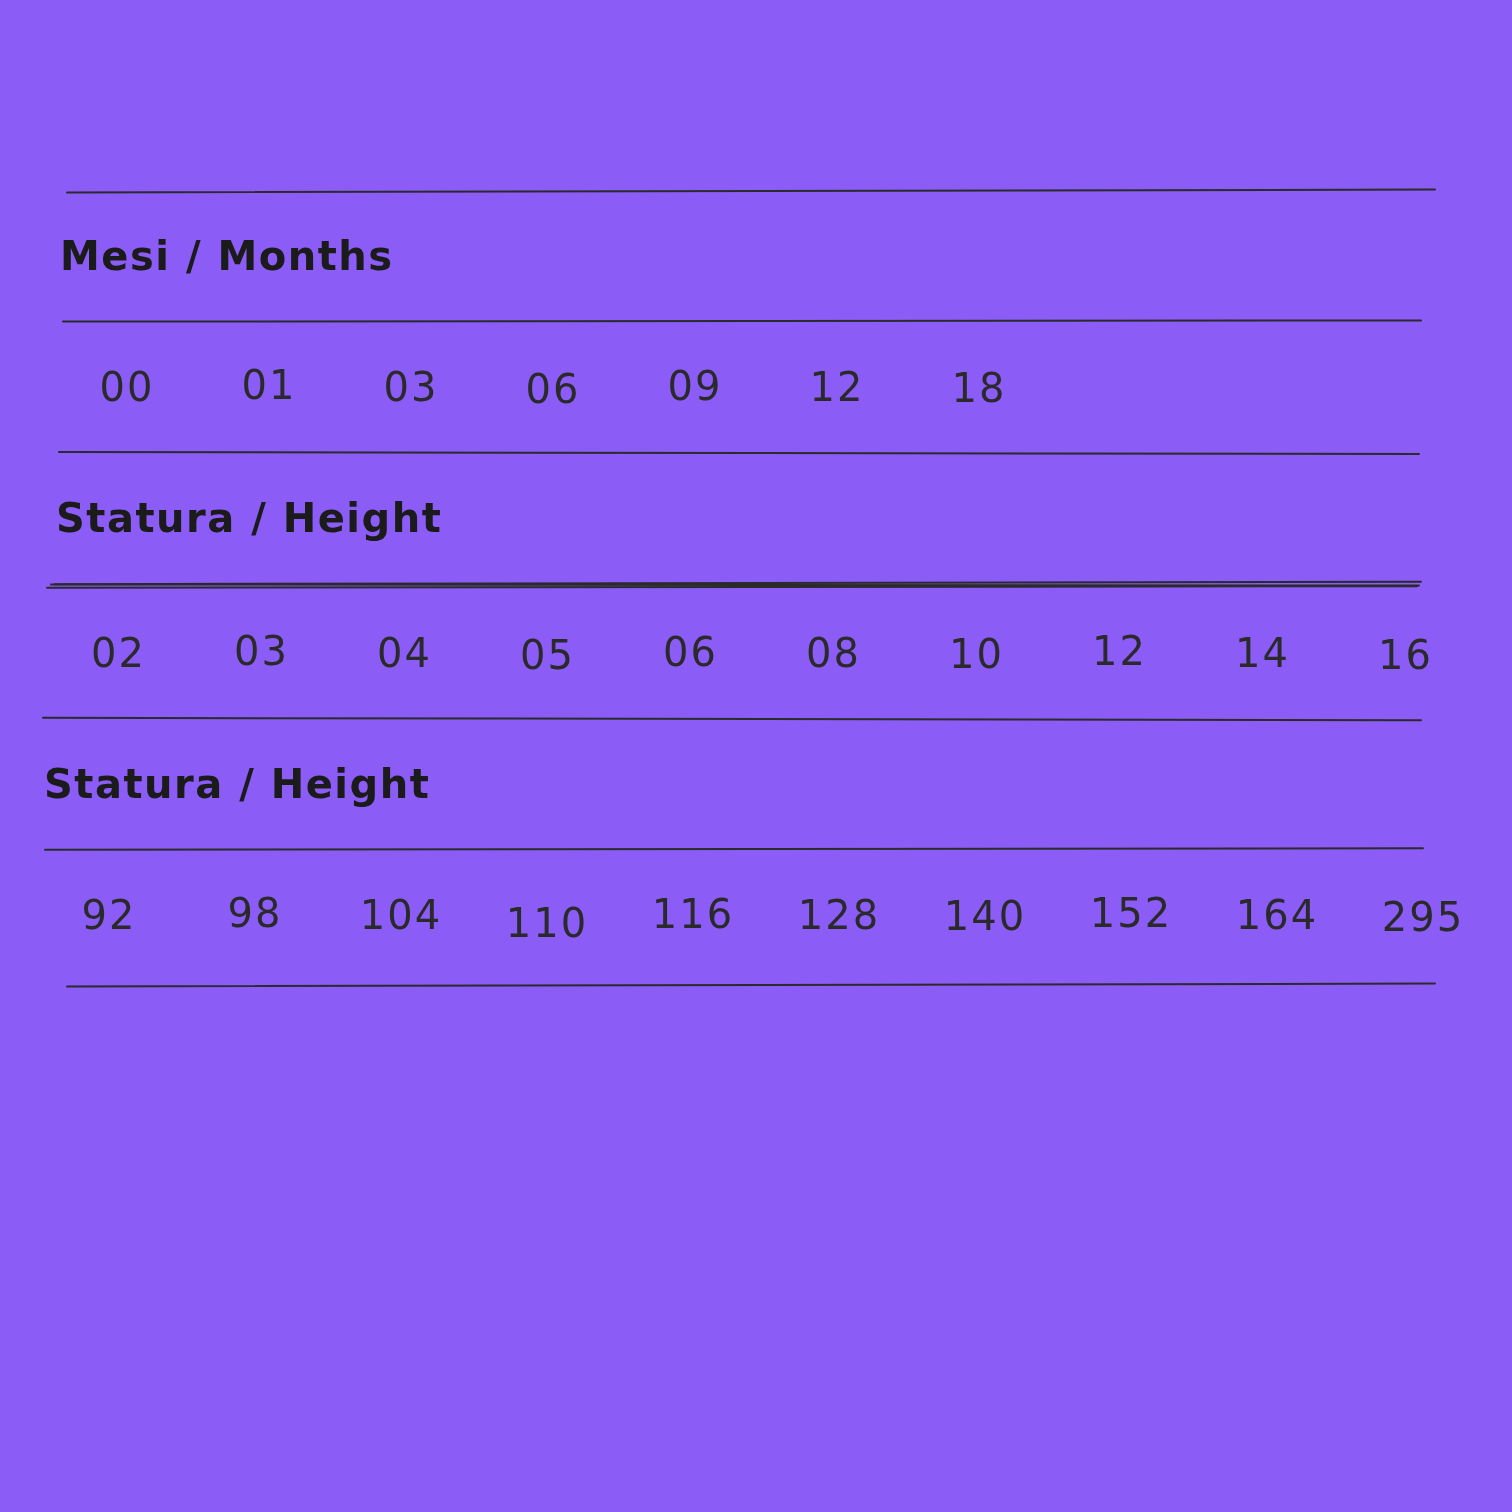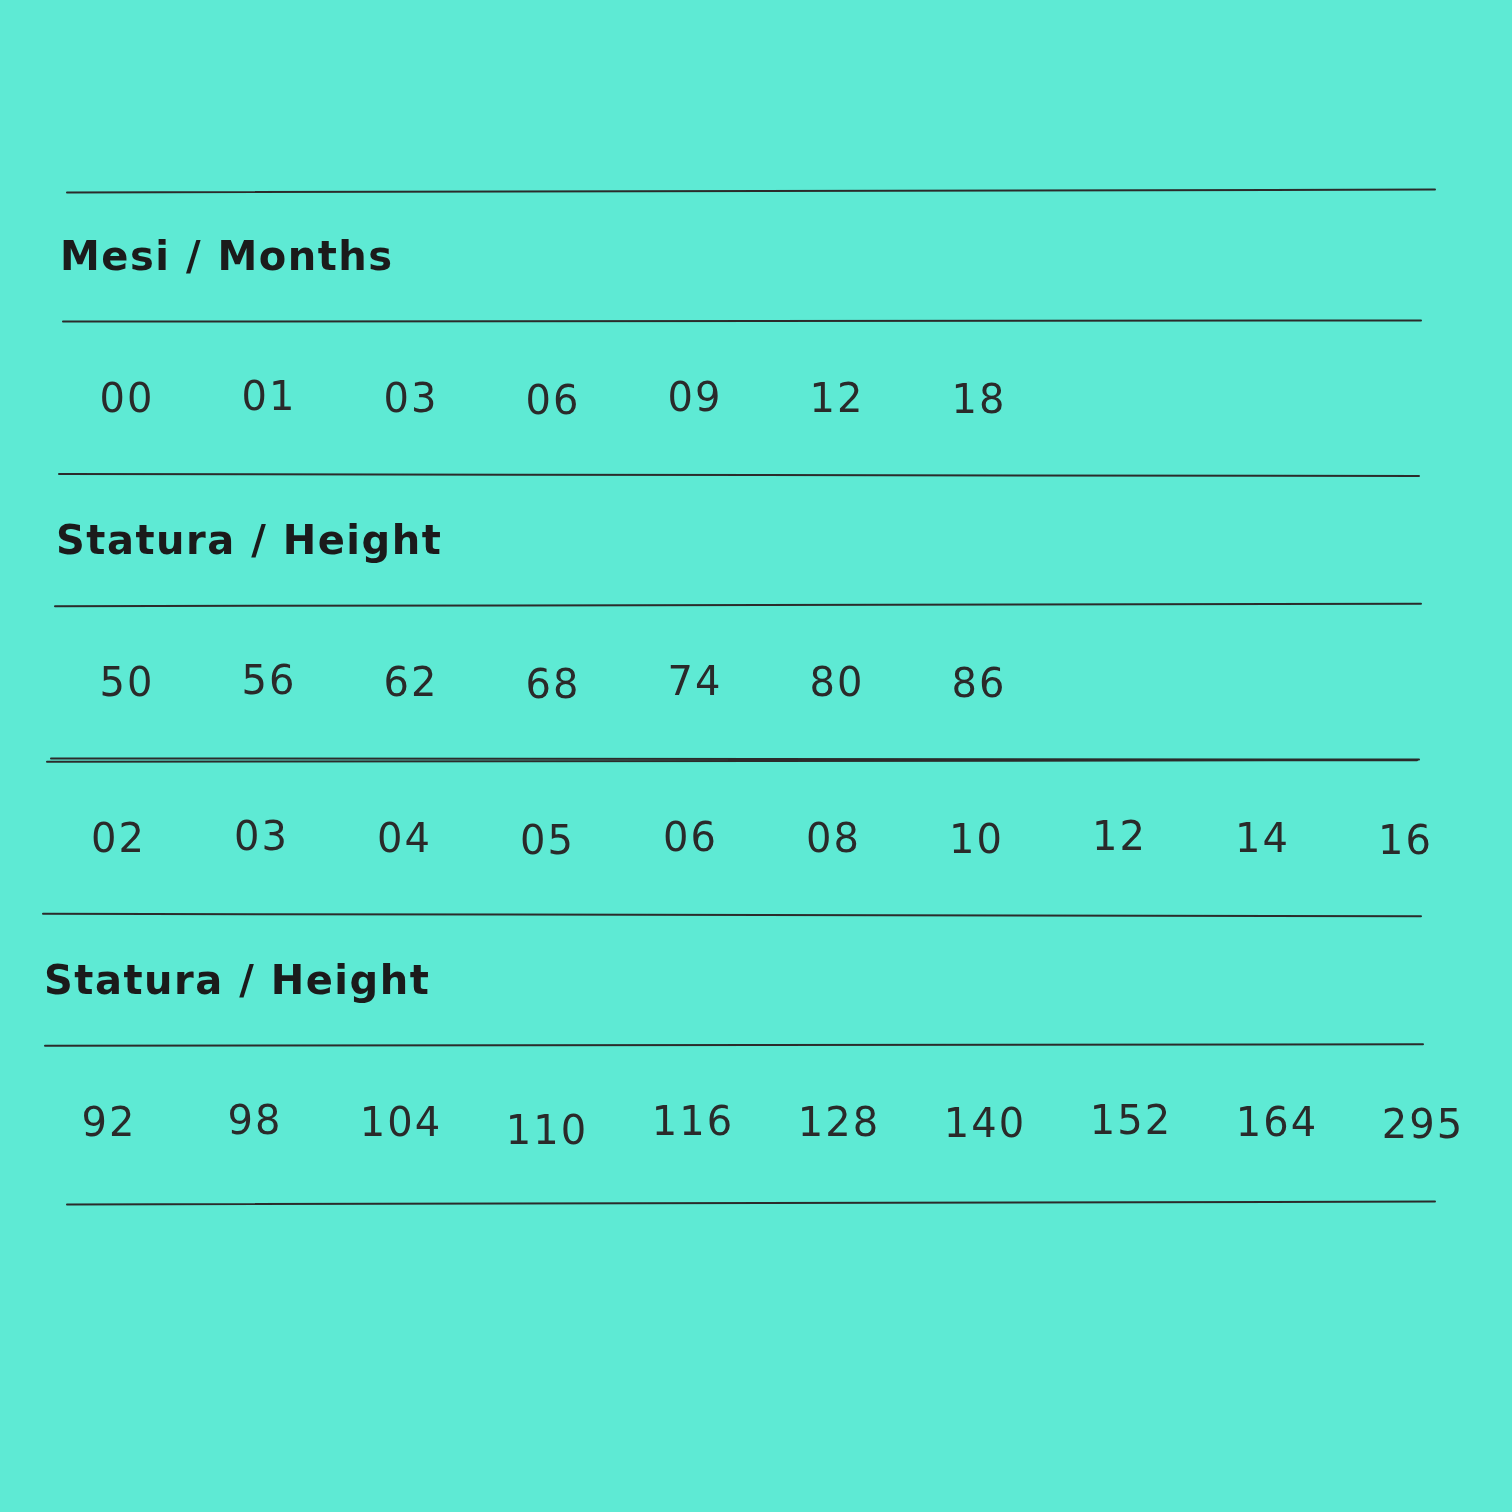--- a/index.html
+++ b/index.html
@@ -11,21 +11,21 @@
     width: 1512px;
     height: 1512px;
     font-family: "DejaVu Sans", sans-serif;
     color: #1a1a1a;
     overflow: hidden;
   }
   .sheet {
     position: relative;
     width: 1512px;
     height: 1512px;
-    background: #5eead4;
+    background: #8b5cf6;
   }
   .table {
     position: absolute;
     left: 0;
     top: 190px;
     width: 1512px;
   }
   .rule {
     height: 2px;
     background: #2b2b2b;
@@ -55,21 +55,21 @@
   .label {
     font-size: 40px;
     font-weight: 700;
     letter-spacing: 1.5px;
     color: #1b1b1b;
   }
 
   .values-row {
     display: flex;
     align-items: center;
-    height: 152px;
+    height: 130px;
     box-sizing: border-box;
   }
   .values-row .cell {
     font-size: 40px;
     letter-spacing: 2px;
     color: #2a2a2a;
     text-align: center;
     font-weight: 400;
   }
 
@@ -118,29 +118,20 @@
     </div>
 
     <div class="rule r3"></div>
 
     <div class="label-row lr2">
       <span class="label">Statura / Height</span>
     </div>
 
     <div class="rule r4"></div>
 
-    <div class="values-row vr-7">
-      <span class="cell j0">50</span>
-      <span class="cell j1">56</span>
-      <span class="cell j0">62</span>
-      <span class="cell j2">68</span>
-      <span class="cell j3">74</span>
-      <span class="cell j0">80</span>
-      <span class="cell j4">86</span>
-    </div>
 
     <div class="rule r5"></div>
 
 
     <div class="rule r6"></div>
 
     <div class="values-row vr-10">
       <span class="cell j0">02</span>
       <span class="cell j1">03</span>
       <span class="cell j0">04</span>

